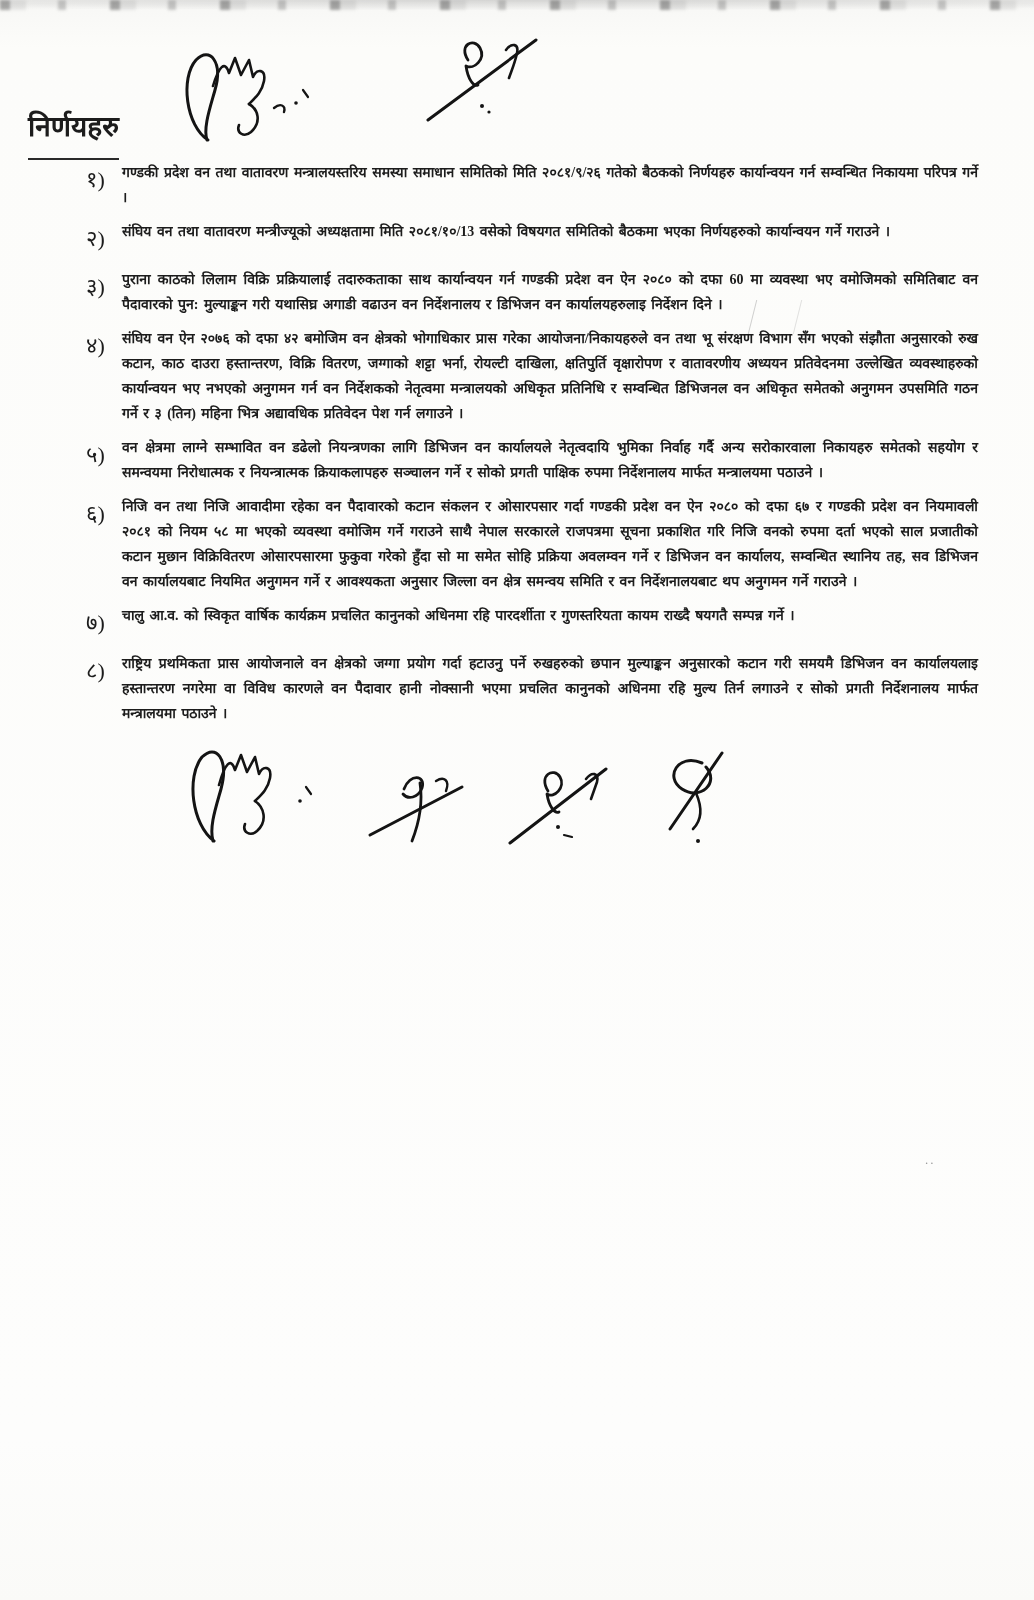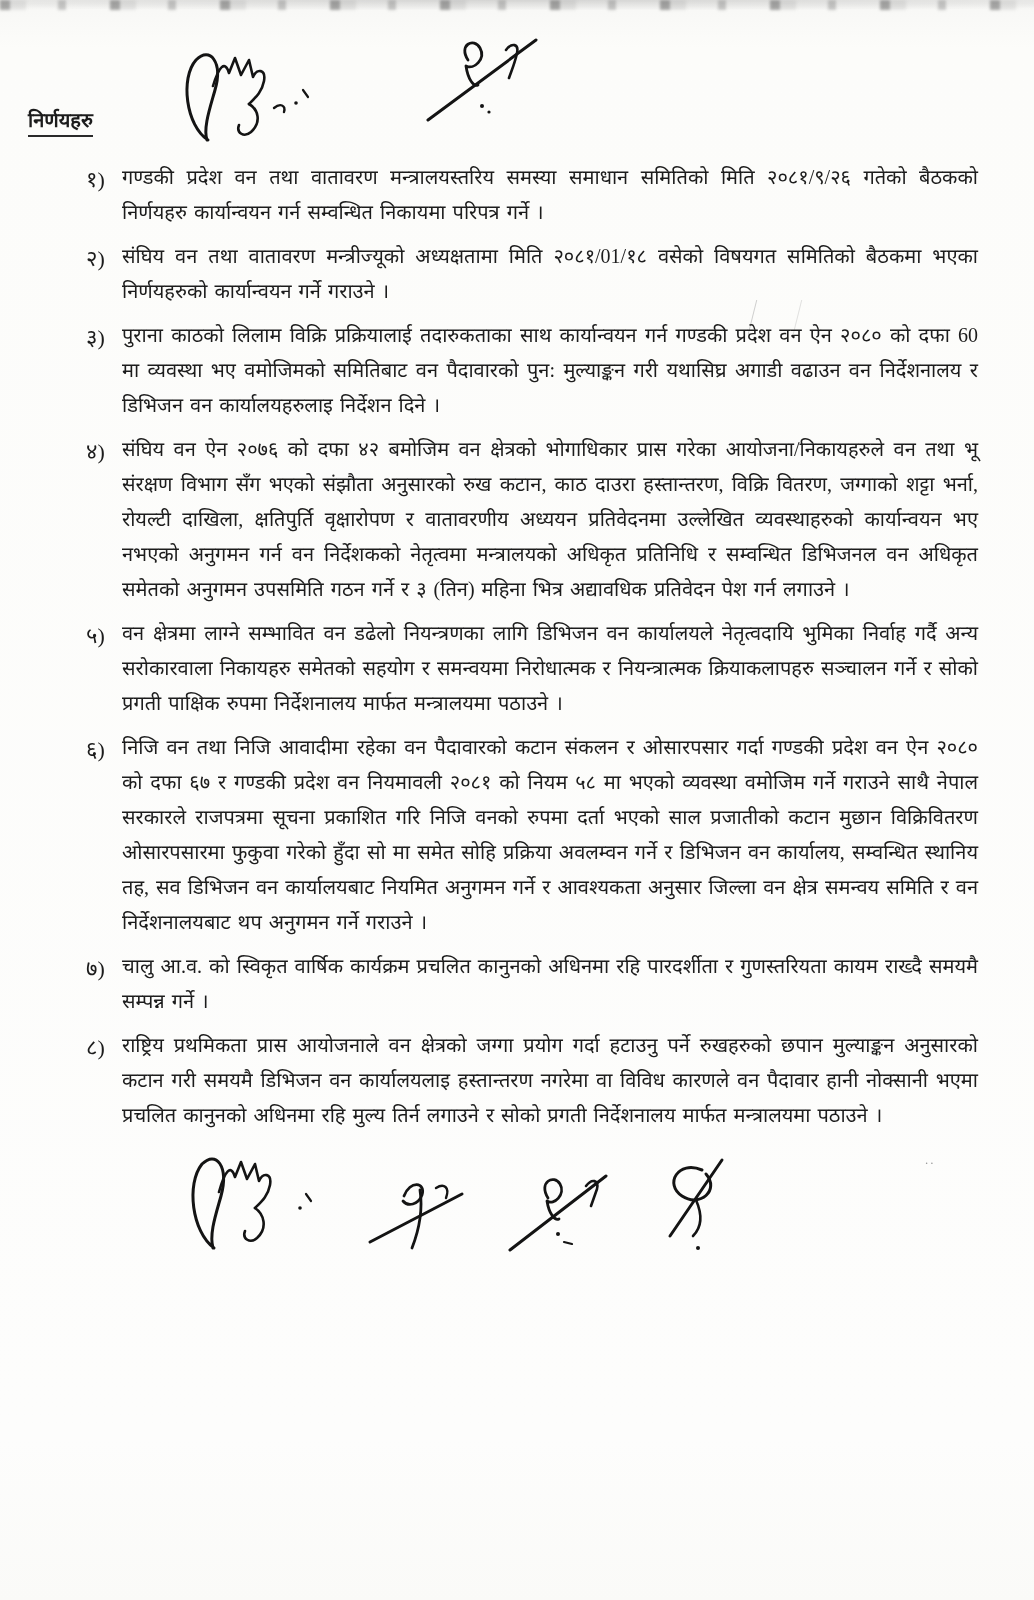--- a/index.html
+++ b/index.html
@@ -17,34 +17,35 @@
   .top-edge{
     position:absolute;top:0;left:0;right:0;height:10px;
     background:repeating-linear-gradient(90deg,
       rgba(55,55,55,.55) 0 10px, rgba(150,150,150,.25) 10px 26px,
       rgba(220,220,220,.08) 26px 58px, rgba(90,90,90,.4) 58px 66px,
       rgba(235,235,235,.05) 66px 110px);
     filter:blur(1.4px);opacity:.75;
   }
   .title{
     position:absolute;left:28px;top:106px;
-    font-size:20px;font-weight:bold;
-    padding-bottom:2px;border-bottom:2.5px solid #2a2a2a;
+    font-size:28px;font-weight:bold;
+    padding-bottom:14px;border-bottom:2.5px solid #2a2a2a;
   }
   .doc-body{
     position:absolute;left:86px;right:56px;top:160px;
   }
   .item{display:flex;margin-bottom:9px;}
   .item .num{
     flex:0 0 36px;font-size:22px;line-height:39px;white-space:nowrap;
   }
   .item .txt{
-    flex:1;font-size:20px;line-height:35px;
+    flex:1;font-size:14px;line-height:25px;
     text-align:justify;text-justify:inter-word;
     word-spacing:2px;
+    font-weight:bold;
   }
   .sig{stroke:#141414;fill:none;stroke-linecap:round;stroke-linejoin:round;}
   .sig-top-1{position:absolute;left:176px;top:46px;}
   .sig-top-2{position:absolute;left:420px;top:32px;}
   .bottom-sigs{
     display:flex;align-items:flex-end;gap:34px;
     margin:0 0 0 96px;height:116px;
   }
   .speck{position:absolute;color:#9a9a9a;font-size:13px;letter-spacing:2px;}
   .pencil{position:absolute;width:44px;height:34px;border-left:1.5px solid rgba(120,120,120,.35);
@@ -81,21 +82,21 @@
 
   <div class="doc-body">
 
     <div class="item">
       <span class="num">१)</span>
       <span class="txt">गण्डकी प्रदेश वन तथा वातावरण मन्त्रालयस्तरिय समस्या समाधान समितिको मिति २०८१/९/२६ गतेको बैठकको निर्णयहरु कार्यान्वयन गर्न सम्वन्धित निकायमा परिपत्र गर्ने ।</span>
     </div>
 
     <div class="item">
       <span class="num">२)</span>
-      <span class="txt">संघिय वन तथा वातावरण मन्त्रीज्यूको अध्यक्षतामा मिति २०८१/01/१८  वसेको विषयगत समितिको बैठकमा भएका निर्णयहरुको कार्यान्वयन गर्ने गराउने ।</span>
+      <span class="txt">संघिय वन तथा वातावरण मन्त्रीज्यूको अध्यक्षतामा मिति २०८१/१०/13  वसेको विषयगत समितिको बैठकमा भएका निर्णयहरुको कार्यान्वयन गर्ने गराउने ।</span>
     </div>
 
     <div class="item">
       <span class="num">३)</span>
       <span class="txt">पुराना काठको लिलाम विक्रि प्रक्रियालाई तदारुकताका साथ कार्यान्वयन गर्न गण्डकी प्रदेश वन ऐन २०८० को दफा 60 मा व्यवस्था भए वमोजिमको समितिबाट वन पैदावारको पुन: मुल्याङ्कन गरी यथासिघ्र अगाडी वढाउन वन निर्देशनालय र डिभिजन वन कार्यालयहरुलाइ निर्देशन दिने ।</span>
     </div>
 
     <div class="item">
       <span class="num">४)</span>
       <span class="txt">संघिय वन ऐन २०७६ को दफा ४२ बमोजिम वन क्षेत्रको भोगाधिकार प्रास गरेका आयोजना/निकायहरुले वन तथा भू संरक्षण विभाग सँग भएको संझौता अनुसारको रुख कटान, काठ दाउरा हस्तान्तरण, विक्रि वितरण, जग्गाको शट्टा भर्ना, रोयल्टी दाखिला, क्षतिपुर्ति वृक्षारोपण र वातावरणीय अध्ययन प्रतिवेदनमा उल्लेखित व्यवस्थाहरुको कार्यान्वयन भए नभएको अनुगमन गर्न वन निर्देशकको नेतृत्वमा मन्त्रालयको अधिकृत प्रतिनिधि र सम्वन्धित डिभिजनल वन अधिकृत समेतको अनुगमन उपसमिति गठन गर्ने र ३ (तिन) महिना भित्र अद्यावधिक प्रतिवेदन पेश गर्न लगाउने ।</span>
@@ -106,21 +107,21 @@
       <span class="txt">वन क्षेत्रमा लाग्ने सम्भावित वन डढेलो  नियन्त्रणका लागि डिभिजन वन कार्यालयले नेतृत्वदायि भुमिका निर्वाह गर्दै अन्य सरोकारवाला निकायहरु समेतको सहयोग र समन्वयमा निरोधात्मक र नियन्त्रात्मक क्रियाकलापहरु सञ्चालन गर्ने र सोको प्रगती पाक्षिक रुपमा निर्देशनालय मार्फत मन्त्रालयमा पठाउने ।</span>
     </div>
 
     <div class="item">
       <span class="num">६)</span>
       <span class="txt">निजि वन तथा निजि आवादीमा रहेका वन पैदावारको कटान संकलन र ओसारपसार गर्दा गण्डकी प्रदेश वन ऐन २०८० को दफा ६७ र गण्डकी प्रदेश वन नियमावली २०८१ को नियम ५८ मा भएको व्यवस्था वमोजिम गर्ने गराउने साथै नेपाल सरकारले राजपत्रमा सूचना प्रकाशित गरि निजि वनको रुपमा दर्ता भएको साल प्रजातीको कटान मुछान विक्रिवितरण ओसारपसारमा फुकुवा गरेको हुँदा सो मा समेत सोहि प्रक्रिया अवलम्वन गर्ने र डिभिजन वन कार्यालय, सम्वन्धित स्थानिय तह, सव डिभिजन वन कार्यालयबाट नियमित अनुगमन गर्ने र आवश्यकता अनुसार जिल्ला वन क्षेत्र समन्वय समिति र वन निर्देशनालयबाट थप अनुगमन गर्ने गराउने ।</span>
     </div>
 
     <div class="item">
       <span class="num">७)</span>
-      <span class="txt">चालु आ.व. को स्विकृत वार्षिक कार्यक्रम प्रचलित कानुनको अधिनमा रहि पारदर्शीता र गुणस्तरियता कायम राख्दै समयमै सम्पन्न गर्ने ।</span>
+      <span class="txt">चालु आ.व. को स्विकृत वार्षिक कार्यक्रम प्रचलित कानुनको अधिनमा रहि पारदर्शीता र गुणस्तरियता कायम राख्दै षयगतै सम्पन्न गर्ने ।</span>
     </div>
 
     <div class="item">
       <span class="num">८)</span>
       <span class="txt">राष्ट्रिय प्रथमिकता प्रास आयोजनाले वन क्षेत्रको जग्गा प्रयोग गर्दा हटाउनु पर्ने रुखहरुको छपान मुल्याङ्कन अनुसारको कटान गरी समयमै डिभिजन वन कार्यालयलाइ हस्तान्तरण नगरेमा वा विविध कारणले वन पैदावार हानी नोक्सानी भएमा प्रचलित कानुनको अधिनमा रहि मुल्य तिर्न लगाउने र सोको प्रगती निर्देशनालय मार्फत मन्त्रालयमा पठाउने ।</span>
     </div>
 
     <div class="bottom-sigs">
 
       <svg width="150" height="110" viewBox="0 0 150 110">

